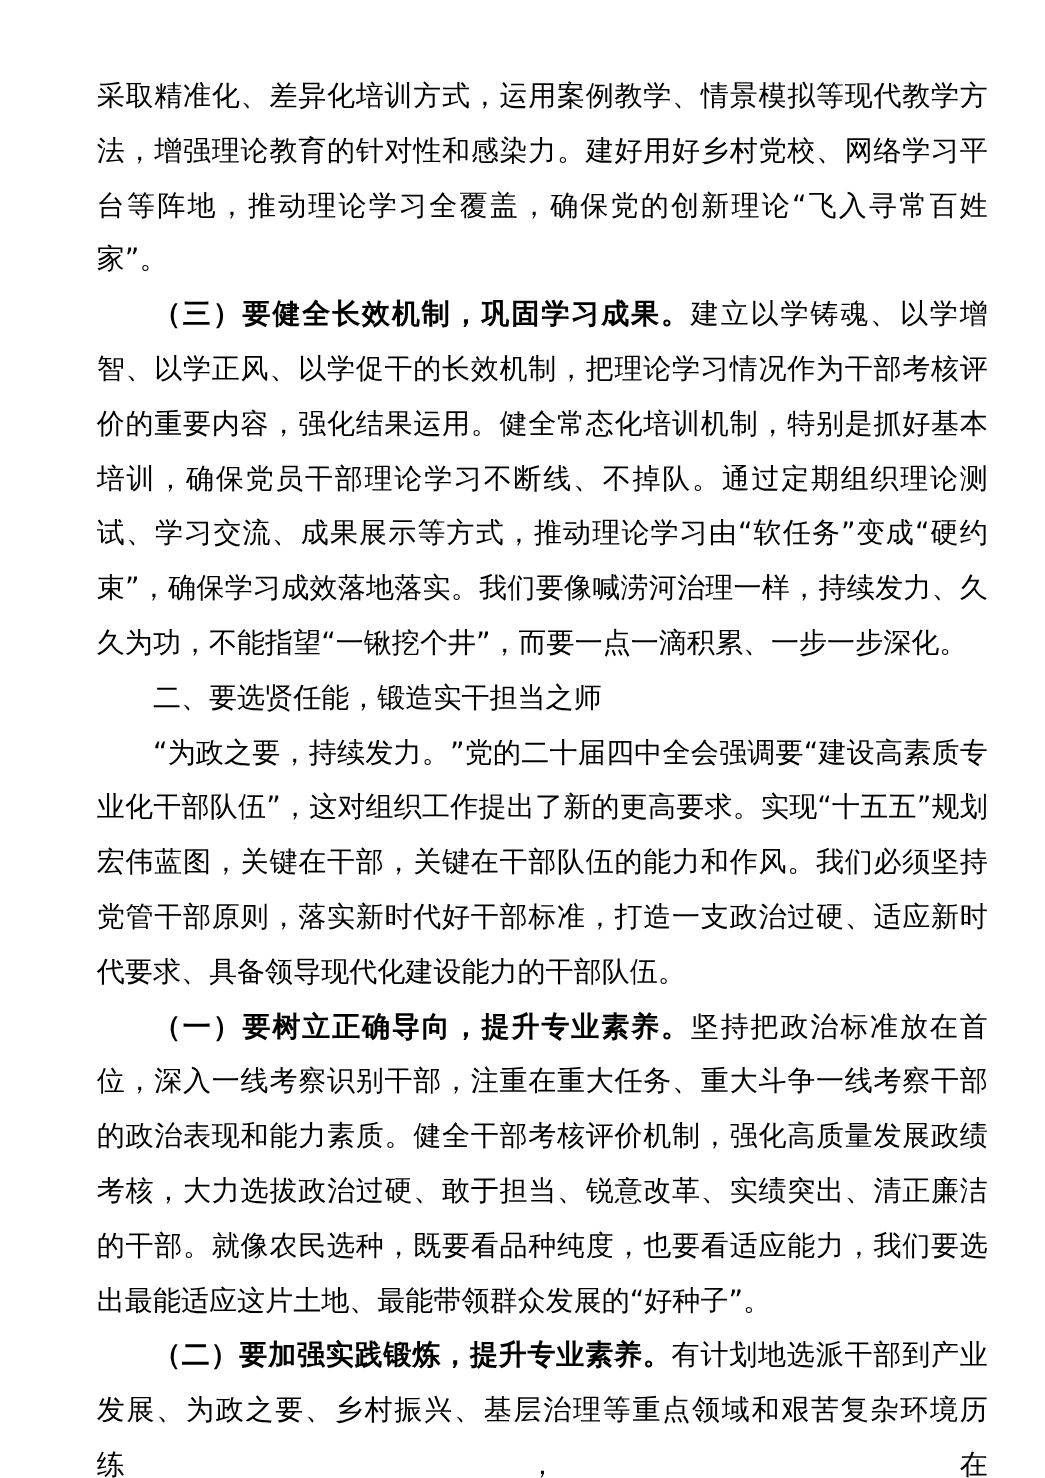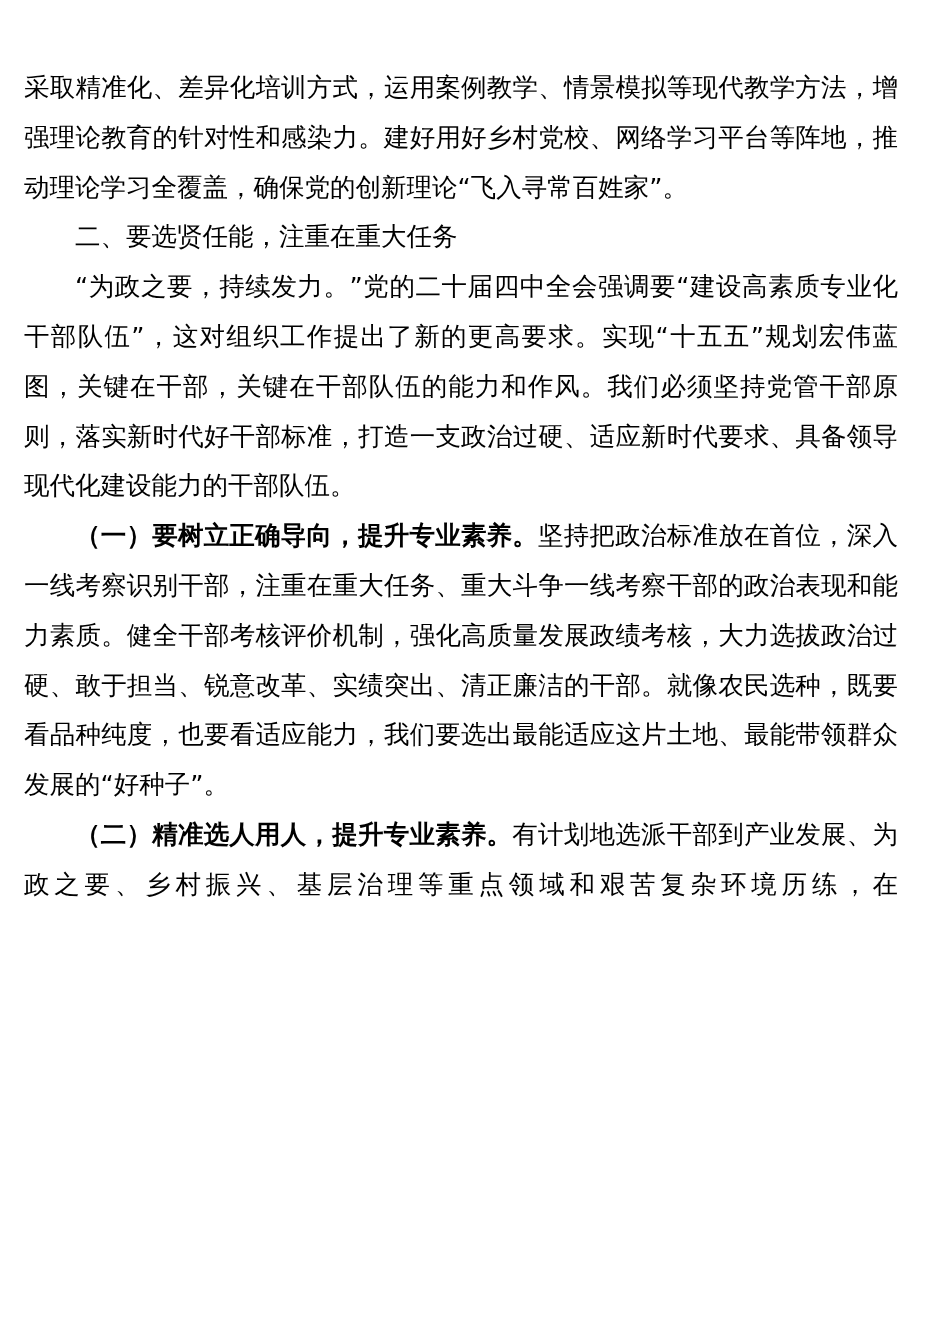--- a/index.html
+++ b/index.html
@@ -6,21 +6,21 @@
     margin: 0;
     padding: 0;
     background: #ffffff;
   }
   .page {
     position: relative;
     width: 950px;
     height: 1344px;
     background: #ffffff;
     box-sizing: border-box;
-    padding: 63px 52px 0 24px;
+    padding: 63px 52px 0 88px;
     overflow: hidden;
     font-family: "DejaVu Sans", "Liberation Sans", sans-serif;
     color: #000000;
   }
   .para {
     margin: 0;
     padding: 0;
     font-size: 25.5px;
     line-height: 49.8px;
     font-weight: 400;
@@ -38,18 +38,19 @@
   .para b {
     font-weight: 700;
   }
 </style>
 </head>
 <body>
 
 <div class="page">
   <div>
       <p class="para"><span>采取精准化、差异化培训方式，运用案例教学、情景模拟等现代教学方法，增强理论教育的针对性和感染力。建好用好乡村党校、网络学习平台等阵地，推动理论学习全覆盖，确保党的创新理论“飞入寻常百姓家”。</span></p>
-      <p class="para indent"><span>二、要选贤任能，注重在重大任务</span></p>
+      <p class="para indent"><b>（三）要健全长效机制，巩固学习成果。</b><span>建立以学铸魂、以学增智、以学正风、以学促干的长效机制，把理论学习情况作为干部考核评价的重要内容，强化结果运用。健全常态化培训机制，特别是抓好基本培训，确保党员干部理论学习不断线、不掉队。通过定期组织理论测试、学习交流、成果展示等方式，推动理论学习由“软任务”变成“硬约束”，确保学习成效落地落实。我们要像喊涝河治理一样，持续发力、久久为功，不能指望“一锹挖个井”，而要一点一滴积累、一步一步深化。</span></p>
+      <p class="para indent"><span>二、要选贤任能，锻造实干担当之师</span></p>
       <p class="para indent"><span>“为政之要，持续发力。”党的二十届四中全会强调要“建设高素质专业化干部队伍”，这对组织工作提出了新的更高要求。实现“十五五”规划宏伟蓝图，关键在干部，关键在干部队伍的能力和作风。我们必须坚持党管干部原则，落实新时代好干部标准，打造一支政治过硬、适应新时代要求、具备领导现代化建设能力的干部队伍。</span></p>
       <p class="para indent"><b>（一）要树立正确导向，提升专业素养。</b><span>坚持把政治标准放在首位，深入一线考察识别干部，注重在重大任务、重大斗争一线考察干部的政治表现和能力素质。健全干部考核评价机制，强化高质量发展政绩考核，大力选拔政治过硬、敢于担当、锐意改革、实绩突出、清正廉洁的干部。就像农民选种，既要看品种纯度，也要看适应能力，我们要选出最能适应这片土地、最能带领群众发展的“好种子”。</span></p>
-      <p class="para indent justify-last"><b>（二）精准选人用人，提升专业素养。</b><span>有计划地选派干部到产业发展、为政之要、乡村振兴、基层治理等重点领域和艰苦复杂环境历练，在</span></p>
+      <p class="para indent justify-last"><b>（二）要加强实践锻炼，提升专业素养。</b><span>有计划地选派干部到产业发展、为政之要、乡村振兴、基层治理等重点领域和艰苦复杂环境历练，在</span></p>
     </div>
 </div>
 
 </body></html>

